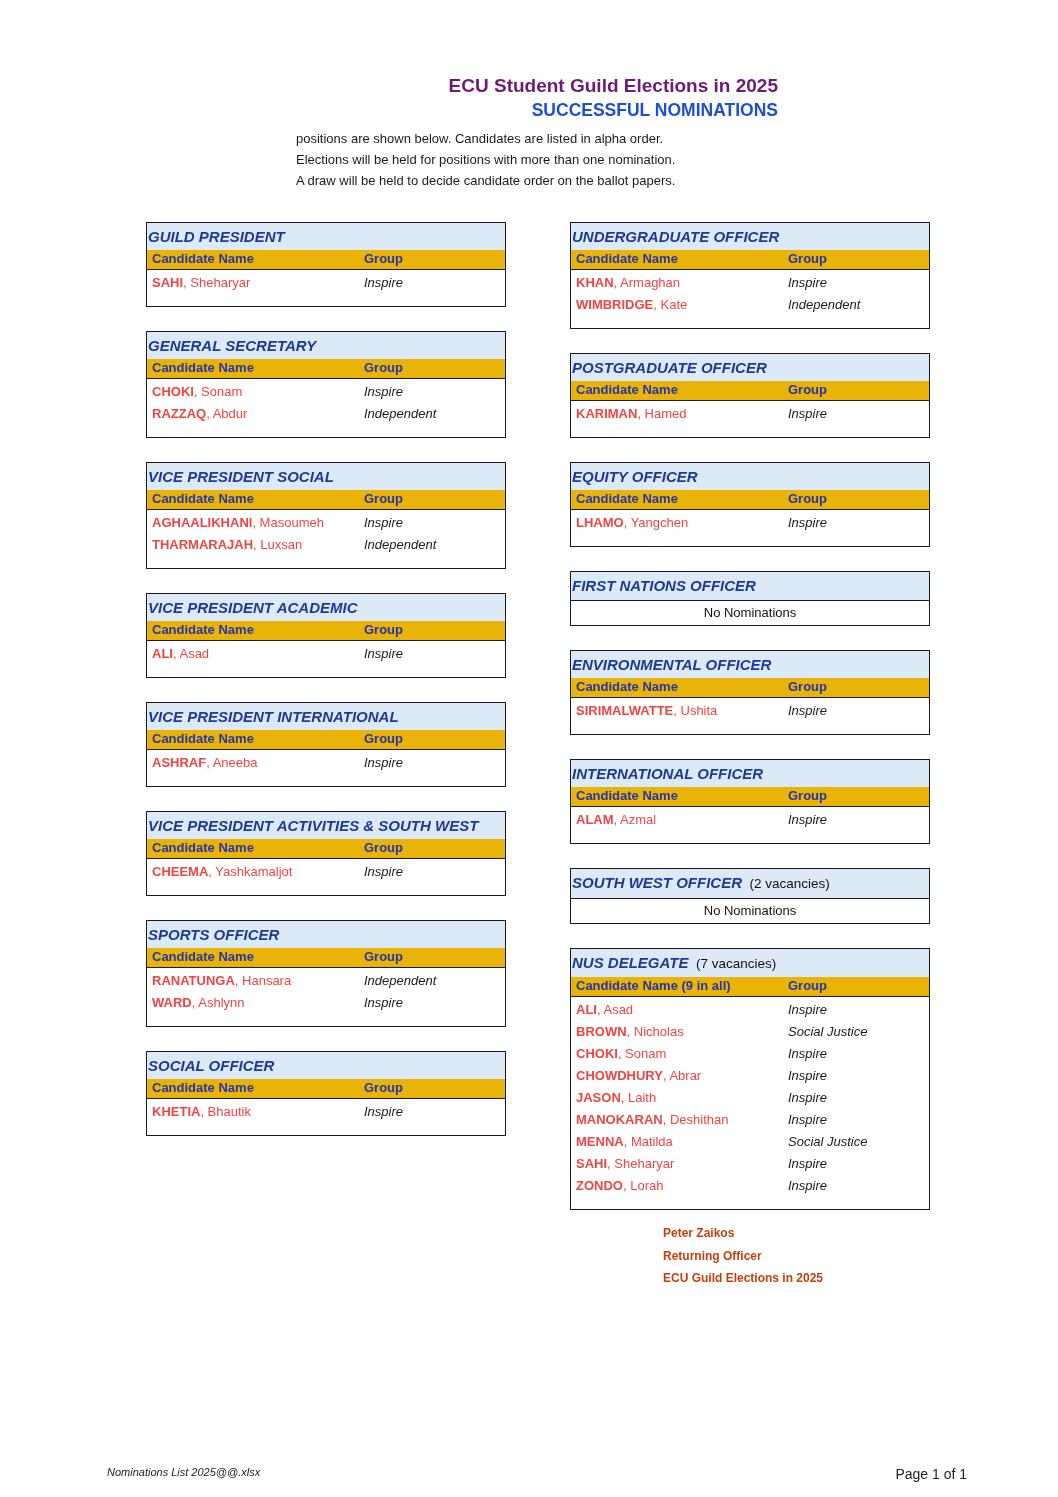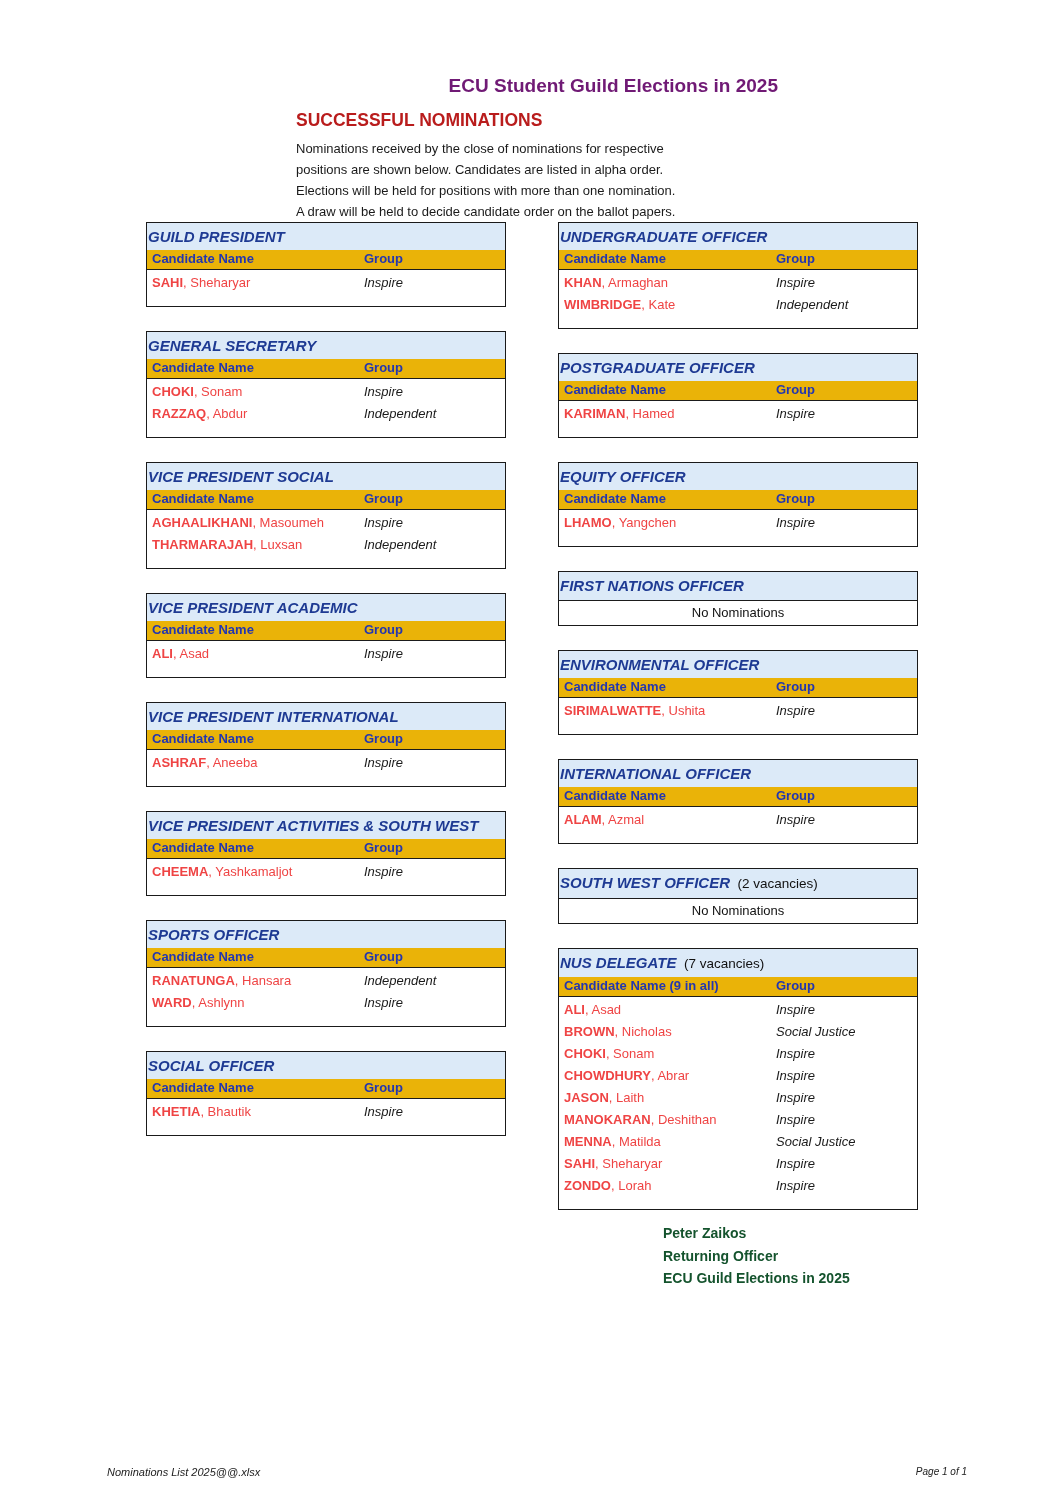--- a/index.html
+++ b/index.html
@@ -18,33 +18,33 @@
   
   .doc-header { position: absolute; left: 296px; top: 74px; width: 482px; }
   .doc-title {
     text-align: right;
     font-size: 19px;
     font-weight: bold;
     color: #701a75;
     line-height: 24px;
   }
   .doc-subtitle {
-    text-align: left;
+    text-align: right;
     font-size: 17.5px;
     font-weight: bold;
-    color: #b91c1c;
+    color: #1d4ed8;
     line-height: 23px;
-    margin-top: 11px;
+    margin-top: 1px;
   }
   .doc-intro { margin-top: 6px; font-size: 13px; line-height: 21px; color: #1a1a1a; }
 
   
   .col { position: absolute; top: 222px; width: 360px; }
   .col-left  { left: 146px; }
-  .col-right { left: 558px; }
+  .col-right { left: 570px; }
 
   .ntable {
     border: 1.6px solid #1a1a1a;
     margin-bottom: 24px;
     background: #fff;
   }
   .t-title {
     background: #dceaf8;
     padding: 2px 5px 1px 1px;
     font-size: 15px;
@@ -85,54 +85,52 @@
     border-top: 1.6px solid #1b1b1b;
   }
   
   .ntable.no-rows .t-title { padding-bottom: 2px; }
 
   
   .signature {
     position: absolute;
     left: 663px;
     top: 1222px;
-    font-size: 14px;
+    font-size: 12px;
     font-weight: bold;
     line-height: 22.5px;
-    color: #14532d;
+    color: #c2410c;
   }
 
   
   .footer-left {
     position: absolute;
     left: 107px;
     top: 1466px;
     font-size: 11px;
     color: #222;
     font-style: italic;
   }
   .footer-right {
     position: absolute;
     right: 91px;
     top: 1466px;
-    font-size: 10px;
+    font-size: 14px;
     color: #222;
-    font-style: italic;
   }
 </style>
 </head>
 <body>
 
 <div class="page">
 
   <div class="doc-header">
     <div class="doc-title">ECU Student Guild Elections in 2025</div>
     <div class="doc-subtitle">SUCCESSFUL NOMINATIONS</div>
     <div class="doc-intro" id="intro">
-        <div>Nominations received by the close of nominations for respective</div>
         <div>positions are shown below. Candidates are listed in alpha order.</div>
         <div>Elections will be held for positions with more than one nomination.</div>
         <div>A draw will be held to decide candidate order on the ballot papers.</div>
       </div>
   </div>
 
   <div class="col col-left" id="col-left">
   <section class="ntable">
     <div class="t-title">
       <span class="t-title-text">GUILD PRESIDENT</span>

